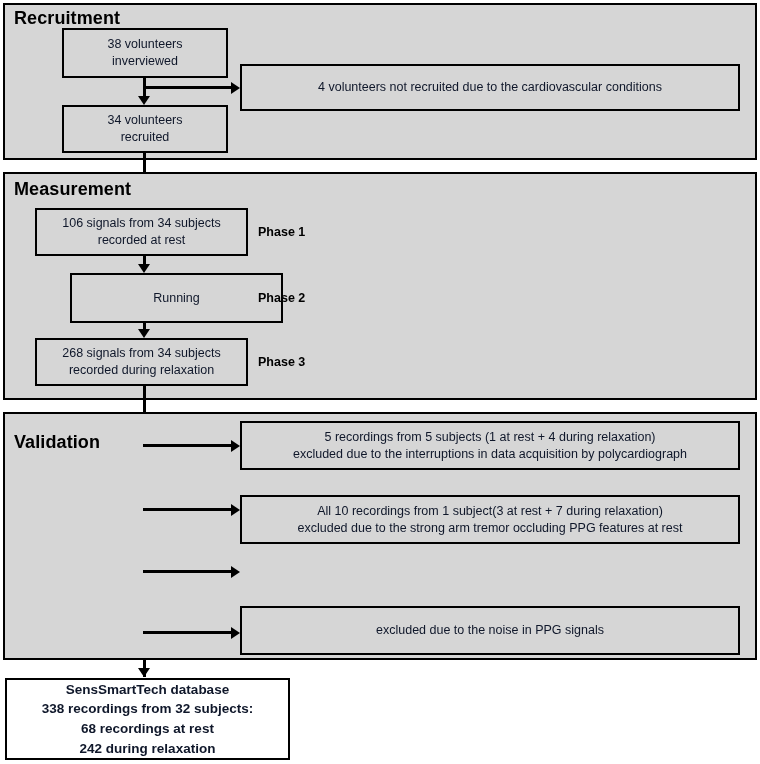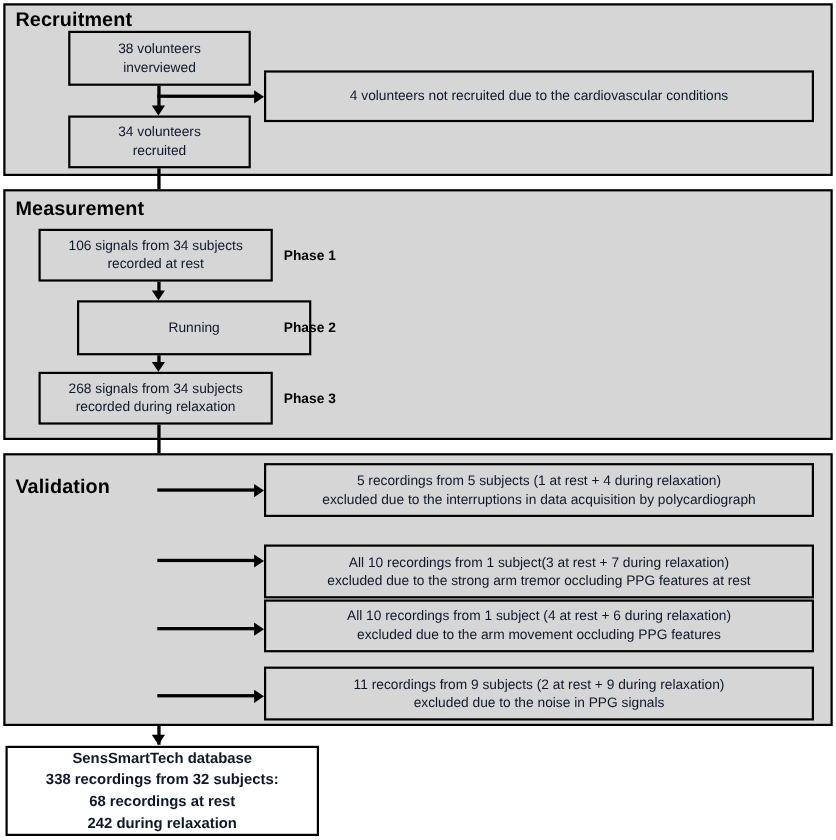--- a/index.html
+++ b/index.html
@@ -175,32 +175,25 @@
 
   <div class="node" style="left:240px; top:495px; width:500px; height:49px;">
     <span>
       <span class="txt">All 10 recordings from 1 subject(3 at rest + 7 during relaxation)</span>
       <span class="txt">excluded due to the strong arm tremor occluding PPG features at rest</span>
     </span>
   </div>
   <div class="hline" style="left:143px; top:508px; width:90px;"></div>
   <div class="arrow-right" style="left:231px; top:503.5px;"></div>
 
-  <div class="node" style="left:240px; top:545px; width:500px; height:48px;">
-    <span>
-      <span class="txt">All 10 recordings from 1 subject (4 at rest + 6 during relaxation)</span>
-      <span class="txt">excluded due to the arm movement occluding PPG features</span>
-    </span>
-  </div>
   <div class="hline" style="left:143px; top:570px; width:90px;"></div>
   <div class="arrow-right" style="left:231px; top:565.5px;"></div>
 
   <div class="node" style="left:240px; top:606px; width:500px; height:49px;">
     <span>
-      <span class="txt">11 recordings from 9 subjects (2 at rest + 9 during relaxation)</span>
       <span class="txt">excluded due to the noise in PPG signals</span>
     </span>
   </div>
   <div class="hline" style="left:143px; top:631px; width:90px;"></div>
   <div class="arrow-right" style="left:231px; top:626.5px;"></div>
 
   <div class="node white" style="left:5px; top:678px; width:285px; height:82px;">
     <div class="result-text">
       <span class="txt underline">SensSmartTech database</span>
       <span class="txt">338 recordings from 32 subjects:</span>

